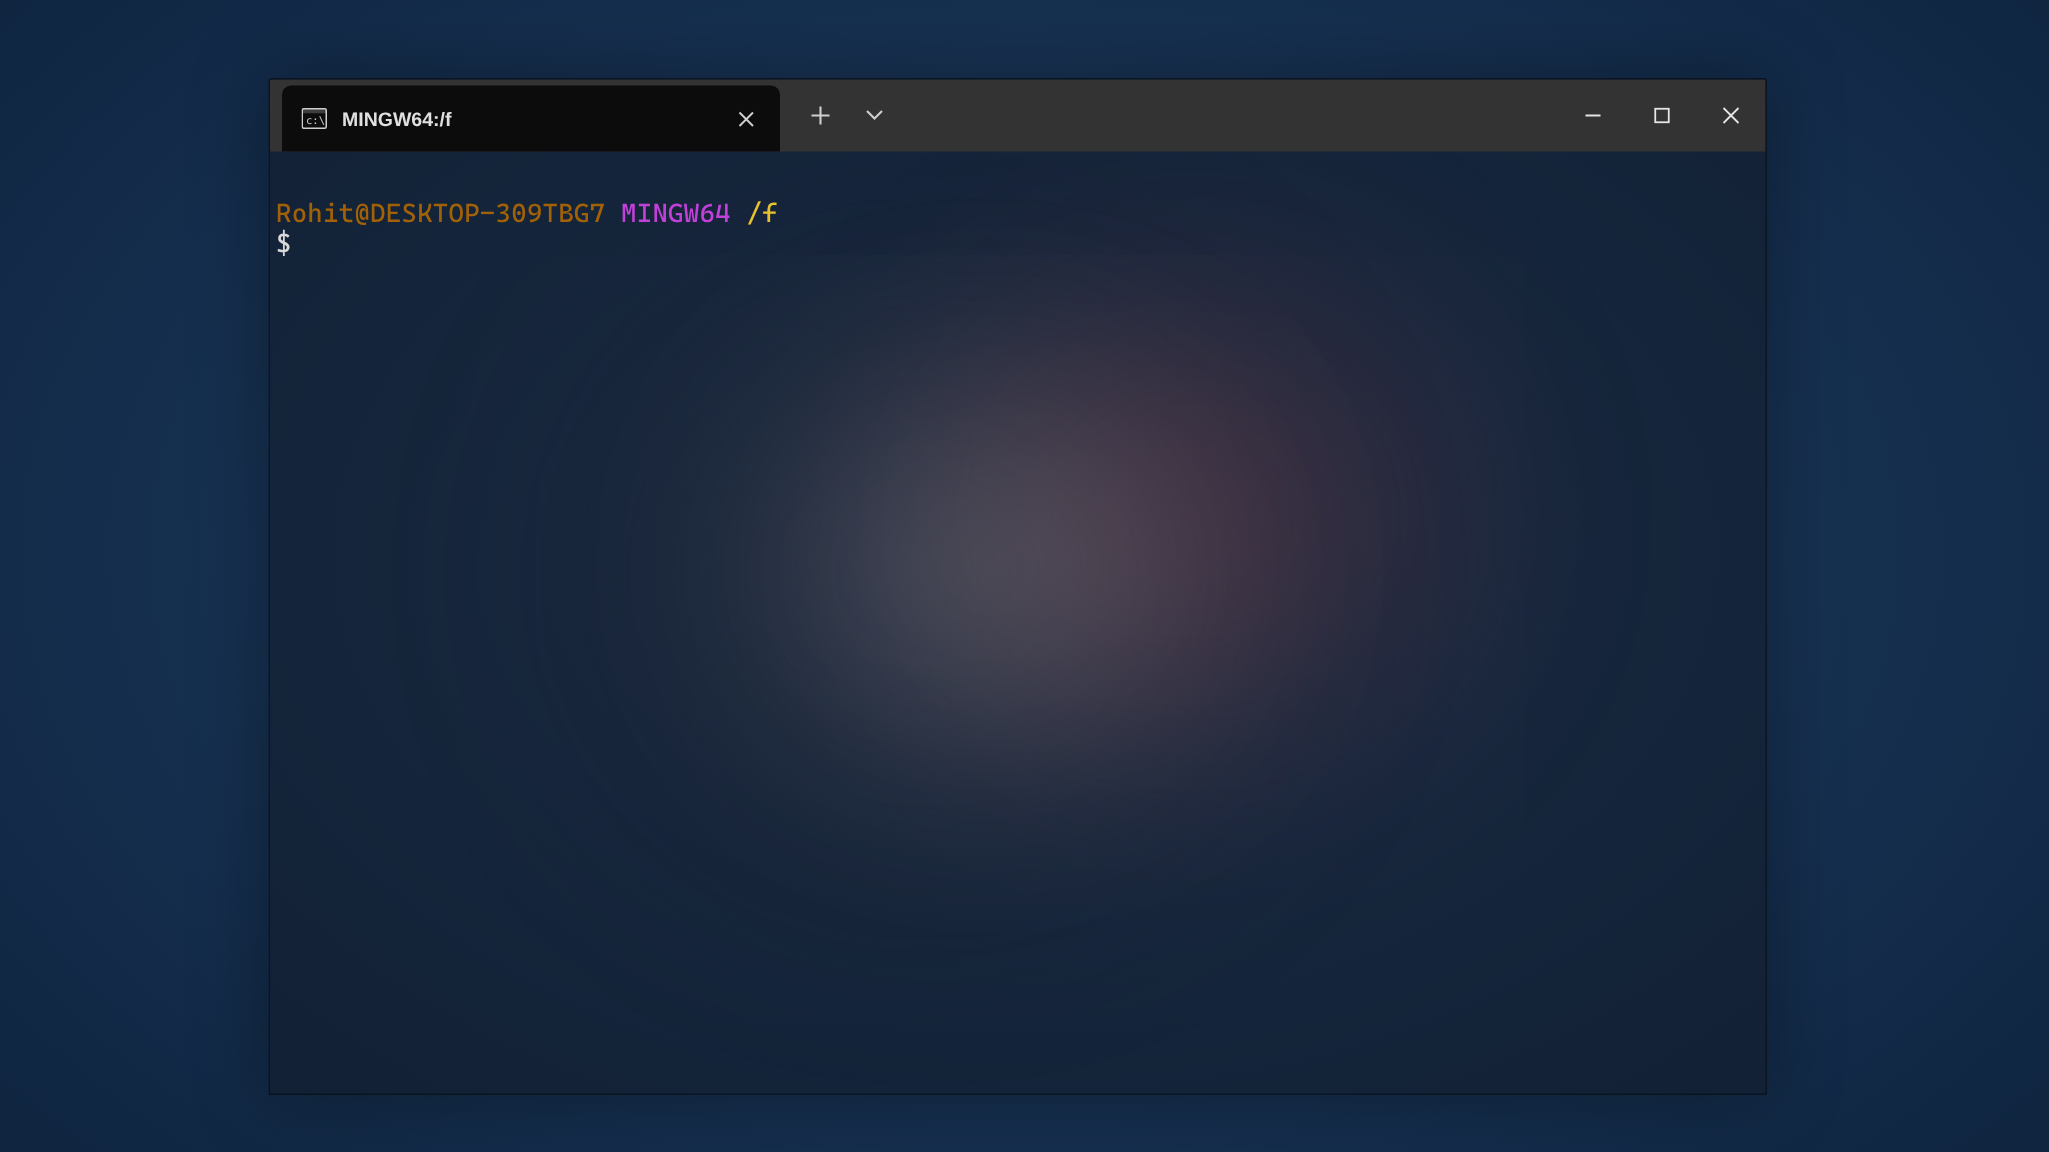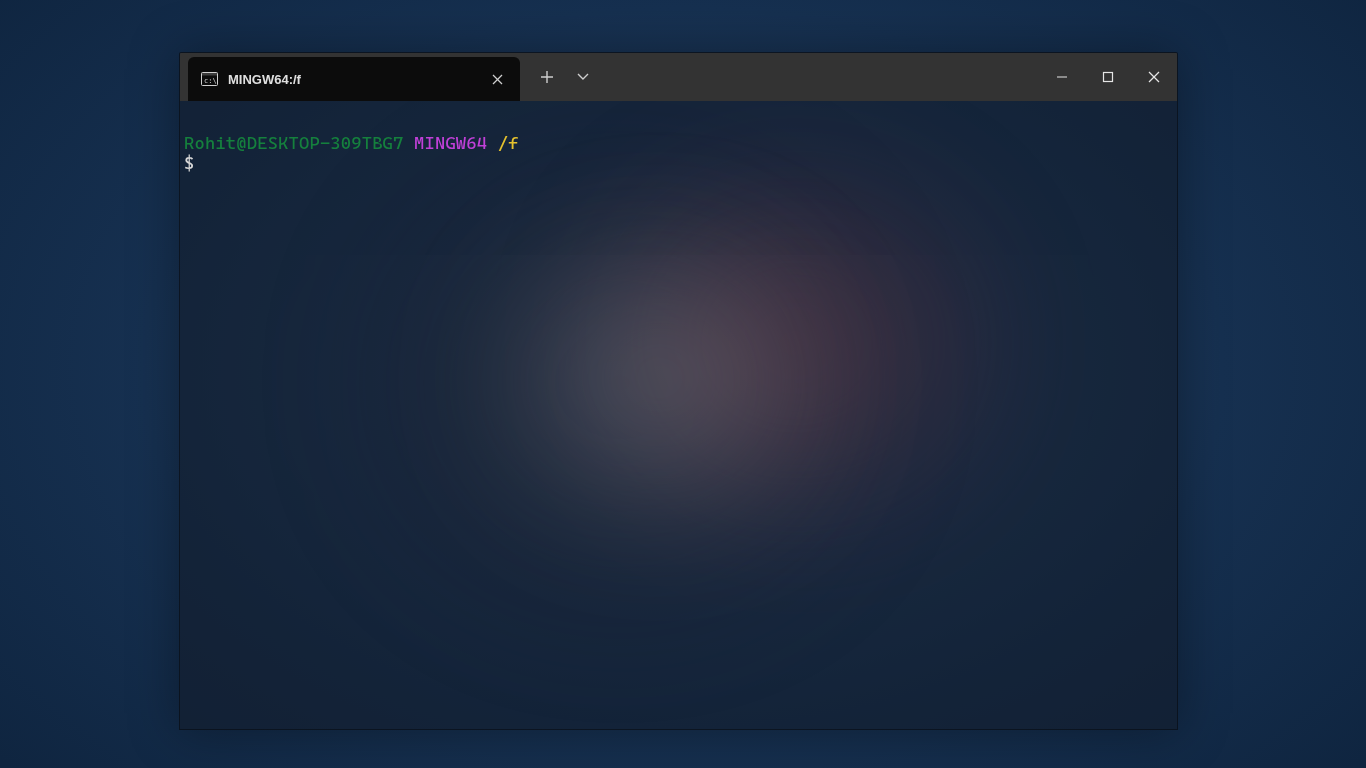--- a/index.html
+++ b/index.html
@@ -115,21 +115,21 @@
       position: relative;
       z-index: 2;
       padding: 32px 4px 4px 4px;
       font-family: 'Cascadia Mono', 'Consolas', 'Menlo', monospace;
       font-size: 17.5px;
       line-height: 1.15;
       letter-spacing: 0.2px;
       color: #d0d0d0;
       white-space: pre;
     }
-    .ps-user { color: #15803d; }
+    .ps-user { color: #a16207; }
     .ps-host { color: #c040d8; text-align: center; }
     .ps-path { color: #e6c22e; }
     .ps-prompt { color: #d8d8d8; }
   </style>
 </head>
 <body>
 
 <div class="window">
   <div class="bg-blur">
     <div class="blob dark"></div>

